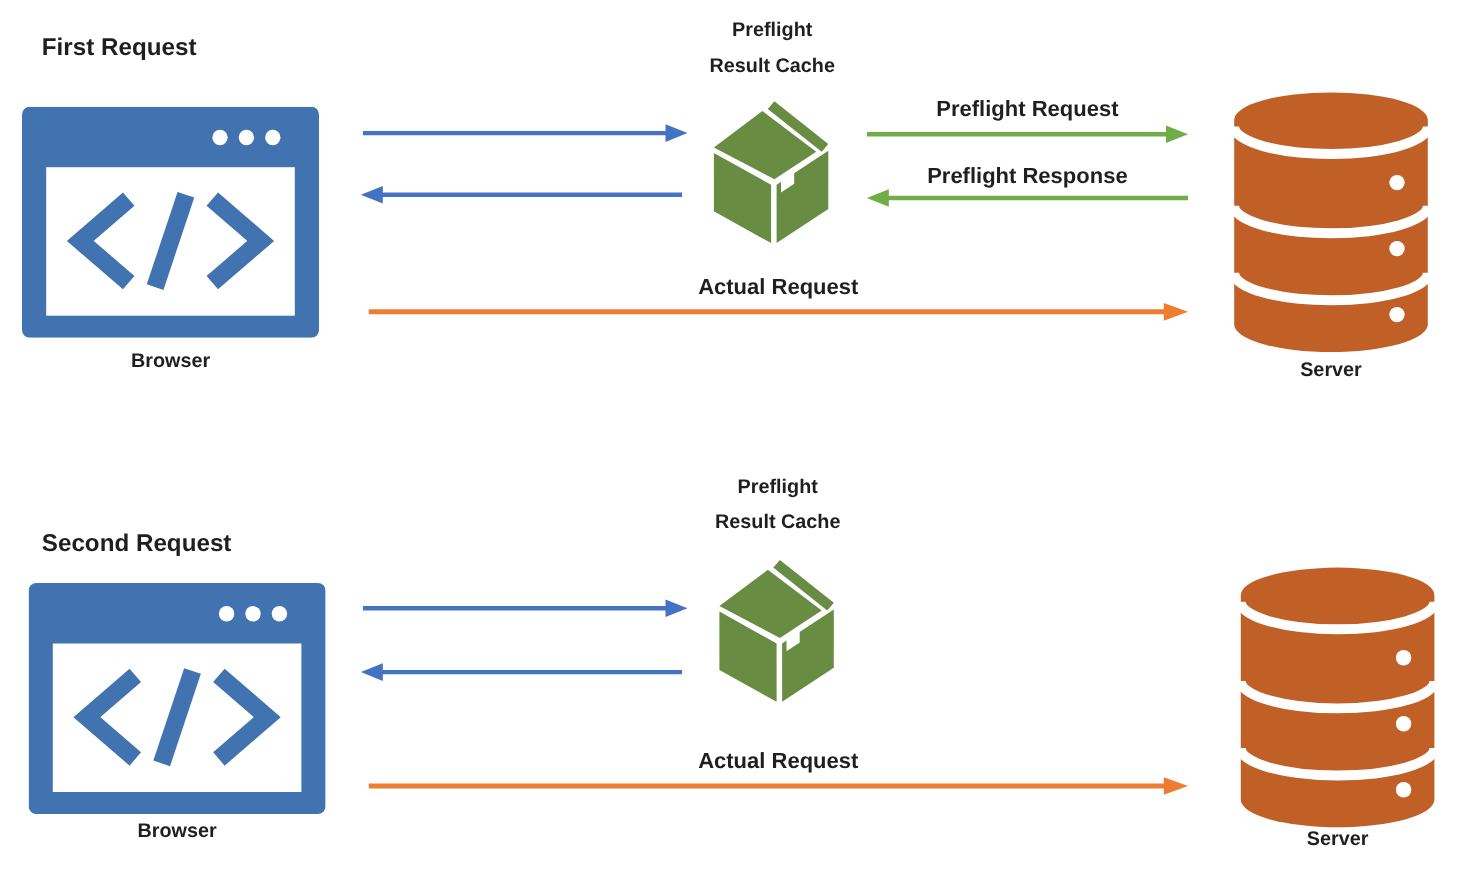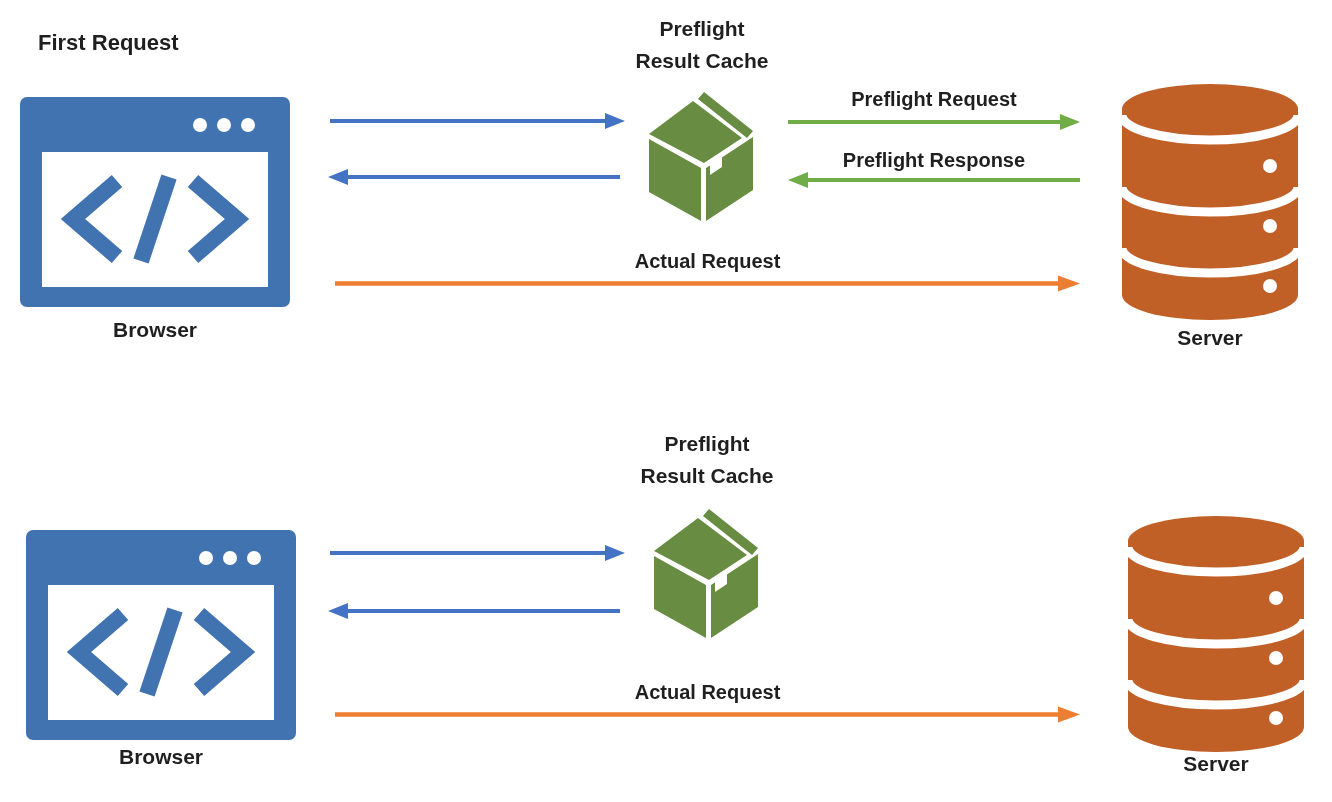--- a/index.html
+++ b/index.html
@@ -1,20 +1,20 @@
 <!DOCTYPE html>
 <html style="--background: #ffffff; --text: #1f1f1f; --browser-blue: #4173B0; --arrow-blue: #4472C4; --arrow-green: #70AD47; --arrow-orange: #ED7D31; --box-green: #688C42; --server-orange: #C05F26;"><head>
 <meta charset="utf-8">
 <style>
   html,body{margin:0;padding:0;background:#fff;}
   .canvas{position:relative;width:1332px;height:802px;background:var(--background,#fff);
           font-family:"Liberation Sans",sans-serif;overflow:hidden;padding-left:32px;}
   .abs{position:absolute;}
   .title{position:absolute;font-size:22px;font-weight:bold;color:var(--text,#1f1f1f);white-space:nowrap;}
-  .lbl{position:absolute;font-size:21px;font-weight:bold;color:var(--text,#1f1f1f);text-align:center;white-space:nowrap;}
+  .lbl{position:absolute;font-size:18px;font-weight:bold;color:var(--text,#1f1f1f);text-align:center;white-space:nowrap;}
   .arrow-lbl{position:absolute;font-size:20px;font-weight:bold;color:var(--text,#1f1f1f);text-align:center;white-space:nowrap;}
 </style>
 </head>
 <body>
 
 <div class="canvas">
 
   <div class="title" style="left:38px;top:30px;">First Request</div>
 
   <svg class="abs" style="left:20px;top:97px;" width="270" height="210" viewBox="0 0 270 210">
@@ -73,20 +73,21 @@
     <line x1="18" y1="9" x2="292" y2="9" stroke="var(--arrow-green)" stroke-width="4"></line>
     <polygon points="20,1 0,9 20,17" fill="var(--arrow-green)"></polygon>
   </svg>
 
   <div class="arrow-lbl" style="left:335px;top:250px;width:745px;">Actual Request</div>
   <svg class="abs" style="left:335px;top:274px;" width="745" height="19">
     <line x1="0" y1="9.5" x2="725" y2="9.5" stroke="var(--arrow-orange)" stroke-width="4.5"></line>
     <polygon points="723,1.5 745,9.5 723,17.5" fill="var(--arrow-orange)"></polygon>
   </svg>
 
+  <div class="title" style="left:38px;top:481px;">Second Request</div>
 
   <svg class="abs" style="left:26px;top:530px;" width="270" height="210" viewBox="0 0 270 210">
     <rect x="0" y="0" width="270" height="210" rx="7" fill="var(--browser-blue)"></rect>
     <circle cx="180" cy="28" r="7" fill="#fff"></circle>
     <circle cx="204" cy="28" r="7" fill="#fff"></circle>
     <circle cx="228" cy="28" r="7" fill="#fff"></circle>
     <rect x="22" y="55" width="226" height="135" fill="#fff"></rect>
     <g stroke="var(--browser-blue)" stroke-width="16" fill="none">
       <polyline points="97,84 53,122 97,160"></polyline>
       <polyline points="173,84 217,122 173,160"></polyline>

